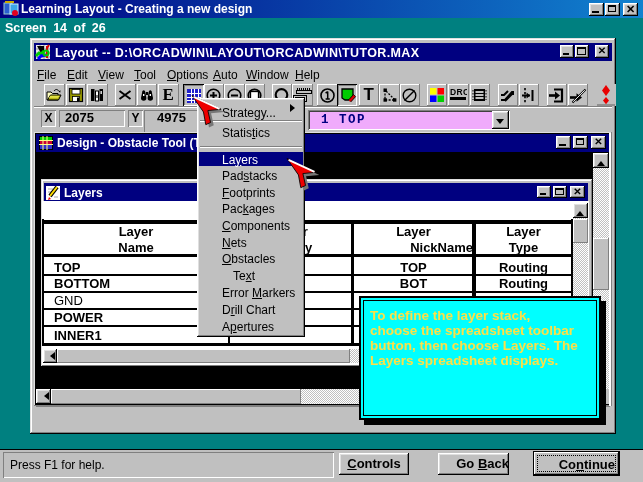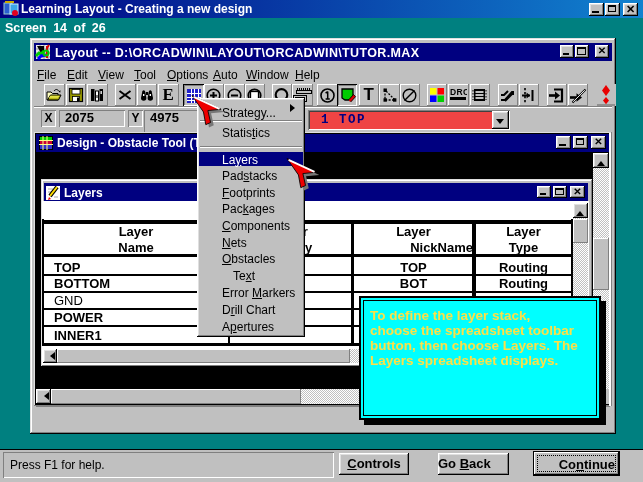--- a/index.html
+++ b/index.html
@@ -233,23 +233,23 @@
         <path d="M10 13 l3 3.6 l-3 3.6 l-3-3.6 Z" fill="#e80000"></path>
         <path d="M1 21 h18" stroke="#808080" stroke-width="1.5"></path>
       </svg>
     </div>
   </div>
 <div class="a" style="left:34px;top:106px;width:578px;height:2px;box-shadow:inset 0 1px 0 #808080,inset 0 -1px 0 #fff"></div>
 
 <div class="a g s" style="left:41px;top:110px;width:15px;height:17px;text-align:center;font-weight:bold;font-size:12px;line-height:17px">X</div>
 <div class="a g s" style="left:59px;top:110px;width:66px;height:17px;font-weight:bold;font-size:13px;line-height:16px;padding-left:6px">2075</div>
 <div class="a g s" style="left:128px;top:110px;width:15px;height:17px;text-align:center;font-weight:bold;font-size:12px;line-height:17px">Y</div>
-<div class="a g s" style="left:144px;top:110px;width:66px;height:24px;font-weight:bold;font-size:13px;line-height:16px;padding-left:6px">4975</div>
-
-<div class="a" style="left:308px;top:110px;width:202px;height:20px;background:#ef4444;box-shadow:inset 1px 1px 0 #808080,inset -1px -1px 0 #fff,inset 2px 2px 0 #404040">
+<div class="a g s" style="left:144px;top:110px;width:66px;height:24px;font-weight:bold;font-size:13px;line-height:16px;padding-left:13px">4975</div>
+
+<div class="a" style="left:308px;top:110px;width:202px;height:20px;background:#f0abfc;box-shadow:inset 1px 1px 0 #808080,inset -1px -1px 0 #fff,inset 2px 2px 0 #404040">
 <div style="position:absolute;left:13px;top:3px;font-size:12.5px;font-weight:bold;color:#000080;letter-spacing:1.5px;font-family:'Liberation Mono',monospace">1 TOP</div>
 <div class="a g r" style="right:1px;top:1px;width:17px;height:18px">
       <div style="position:absolute;left:4px;top:8px;width:0;height:0;border:4px solid transparent;border-top:5px solid #000"></div>
     </div>
 </div>
 
 <div class="a" style="left:34px;top:132px;width:578px;height:274px;background:#000;box-shadow:inset -1px -1px 0 #808080,inset 1px 1px 0 #dfdfdf"></div>
 <div class="a" style="left:36px;top:134px;width:574px;height:18px;background:#000080"></div>
 <svg class="a" style="left:39px;top:136px" width="14" height="14">
     <rect width="14" height="14" fill="#000"></rect>
@@ -382,16 +382,16 @@
 <g transform="translate(3,3.5) scale(1.06)">
 <path d="M0 0 L27.5 13 L15 14.2 L17.5 25.5 L13 27.5 L10.8 15.5 Z" fill="#777" transform="translate(3,2.6)"></path>
 <path d="M0 0 L27.5 13 L15 14.2 L17.5 25.5 L13 27.5 L10.8 15.5 Z" fill="#ee0000" stroke="#000" stroke-width="0.8"></path>
 <path d="M1.5 1.2 L26 12.7" stroke="#fff" stroke-width="1.8" fill="none"></path>
 </g>
   </svg>
 
 <div class="a" style="left:0;top:449px;width:643px;height:33px;background:#c0c0c0;border-top:1px solid #000"></div>
 <div class="a g s" style="left:3px;top:452px;width:331px;height:26px;font-size:12px;line-height:26px;padding-left:7px">Press F1 for help.</div>
 <div class="a g r" style="left:339px;top:453px;width:70px;height:22px;text-align:center;font-size:13px;font-weight:bold;line-height:22px"><u>C</u>ontrols</div>
-<div class="a g r" style="left:438px;top:453px;width:71px;height:22px;text-align:left;font-size:13px;font-weight:bold;line-height:22px">Go <u>B</u>ack</div>
+<div class="a g r" style="left:438px;top:453px;width:71px;height:22px;text-align:right;font-size:13px;font-weight:bold;line-height:22px">Go <u>B</u>ack</div>
 <div class="a" style="left:533px;top:451px;width:87px;height:25px;background:#c0c0c0;border:1px solid #000;box-shadow:inset -1px -1px 0 #000,inset 1px 1px 0 #fff,inset -2px -2px 0 #808080">
 <div style="position:absolute;left:3px;top:3px;right:3px;bottom:3px;border:1px dotted #000;text-align:right;font-size:13px;font-weight:bold;line-height:17px">Co<u>n</u>tinue</div>
   </div>
 
 </body></html>

